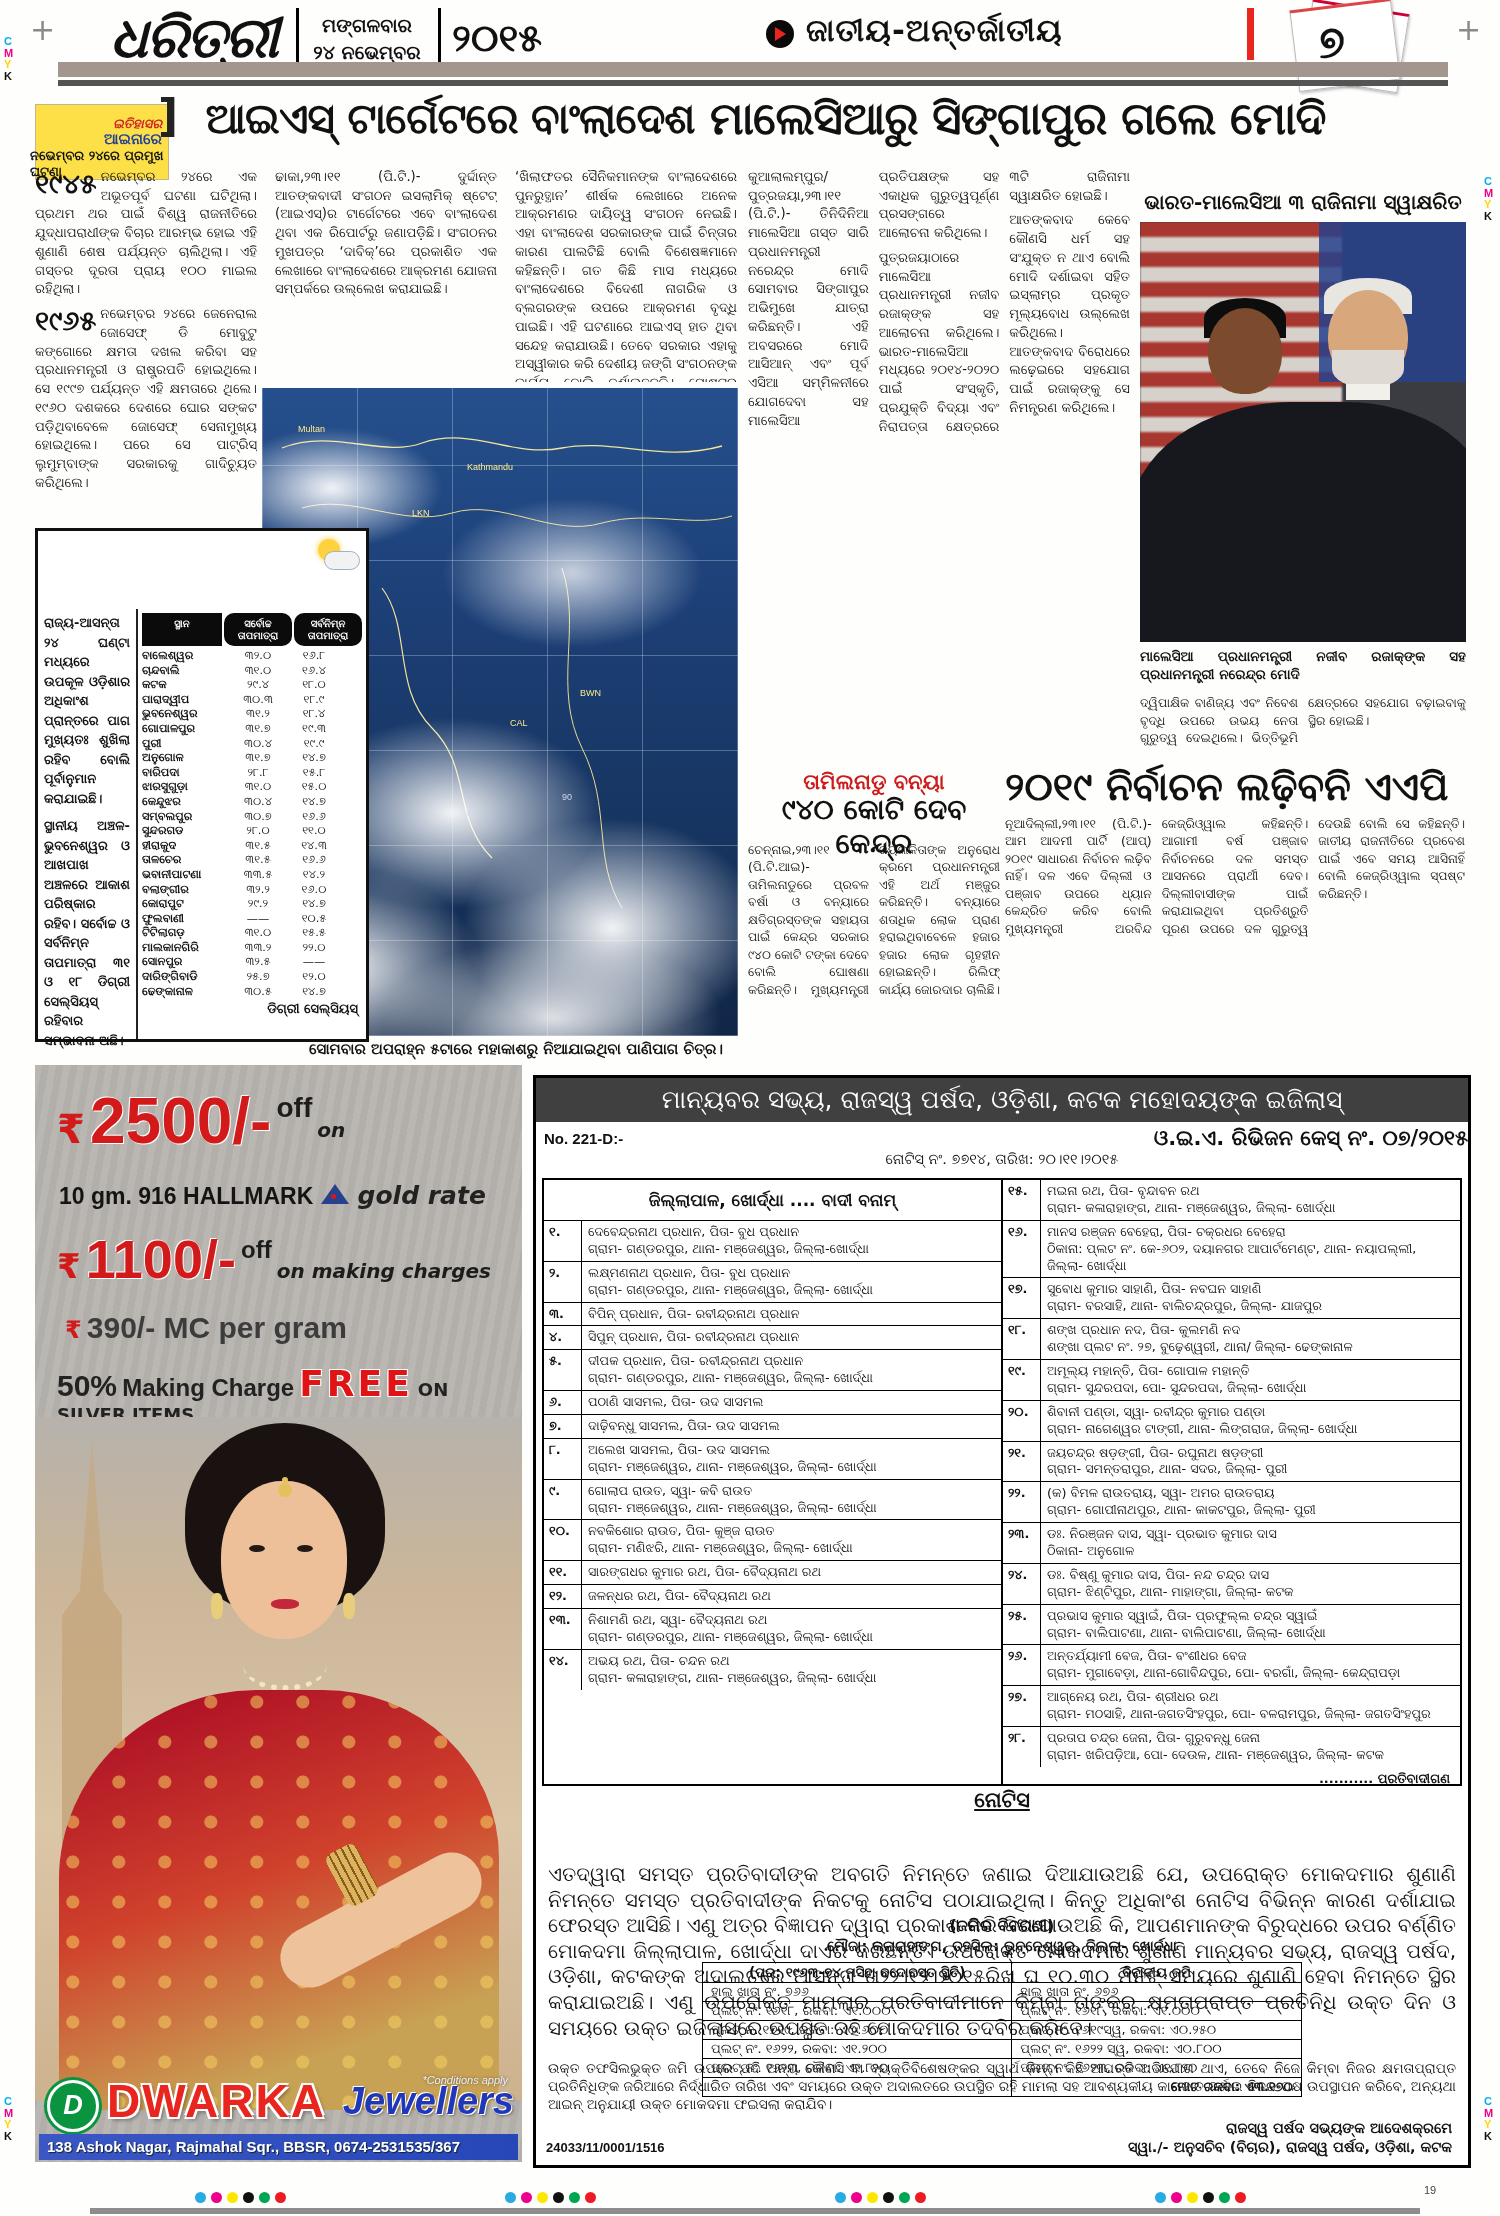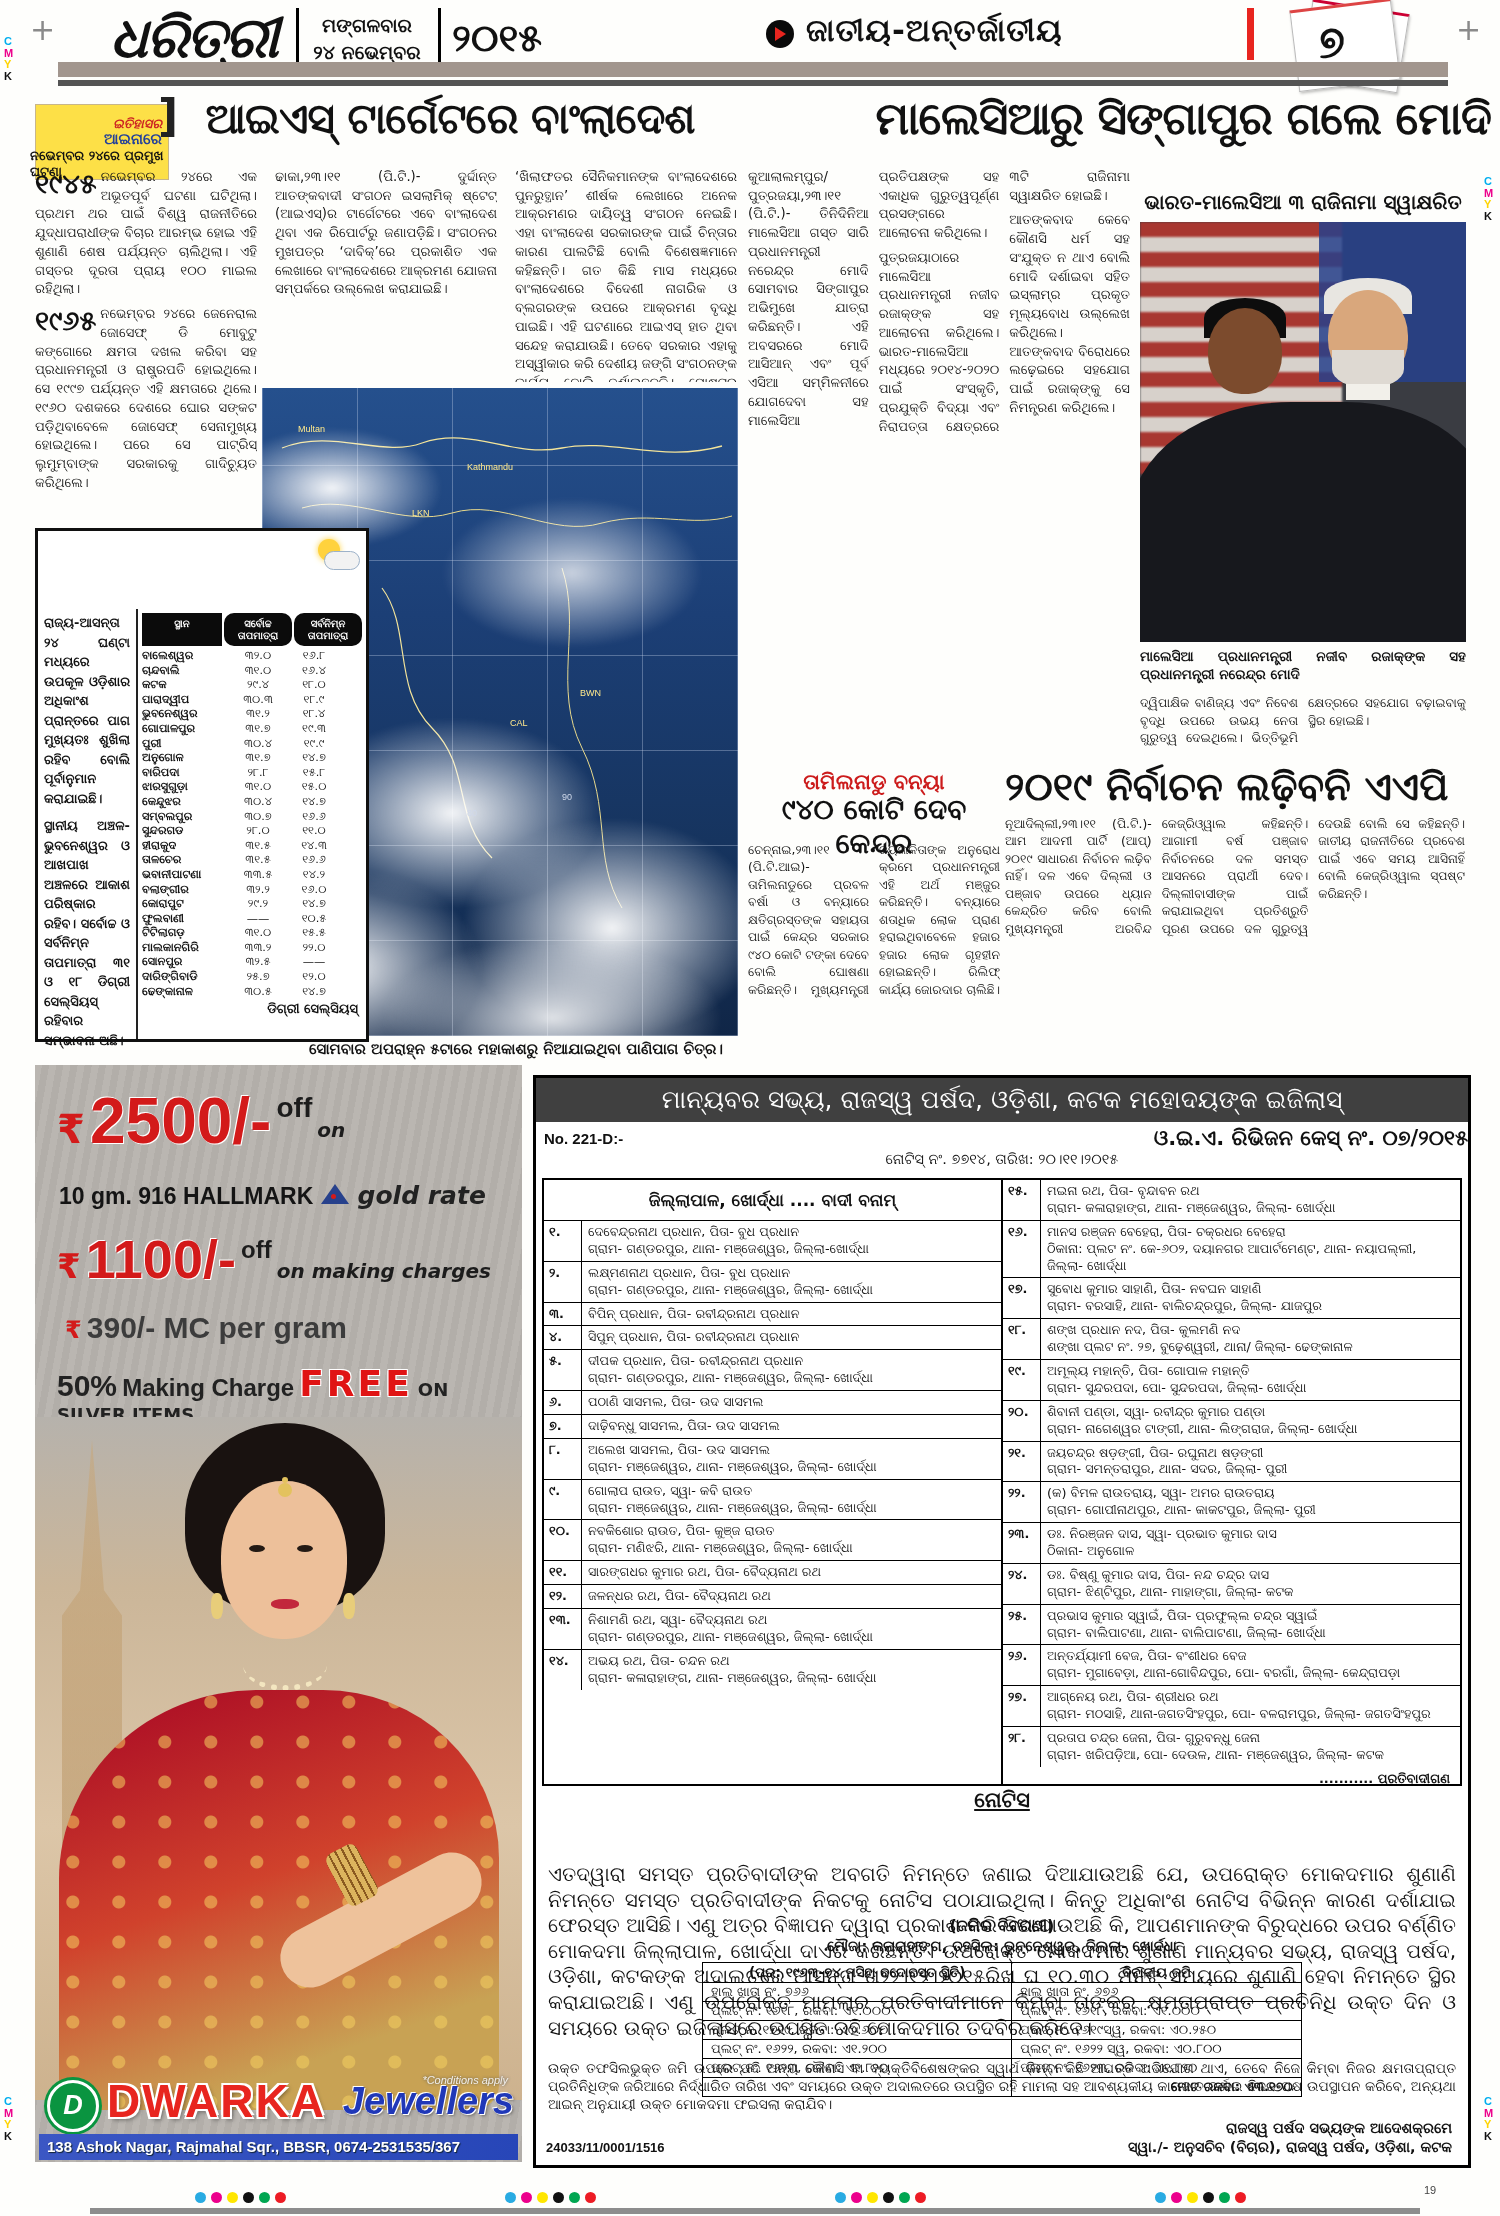--- a/index.html
+++ b/index.html
@@ -29,21 +29,21 @@
   .graybar2{left:58px;top:80px;width:1390px;height:6px;background:#545454;}
   
   .histbox{left:35px;top:104px;width:120px;height:50px;background:#fde047;border:1px solid #c8b68a;
     padding:12px 6px;line-height:1.1;}
   .histbox .r{color:#c22;font-size:13px;font-style:italic;text-align:right;font-weight:bold;}
   .histbox .bl{color:#23409a;font-size:15px;font-weight:bold;text-align:right;}
   .histbracket{left:158px;top:90px;font-size:44px;font-weight:bold;color:#222;}
   .histsub{left:30px;top:148px;width:140px;font-size:13px;font-weight:bold;line-height:1.2;}
   
   .h1a{left:162px;top:94px;width:576px;font-size:42px;font-weight:bold;letter-spacing:-1px;text-align:center;}
-  .h1b{left:769px;top:92px;width:722px;font-size:45px;font-weight:bold;letter-spacing:-1px;text-align:right;}
+  .h1b{left:710px;top:92px;width:722px;font-size:45px;font-weight:bold;letter-spacing:-1px;text-align:left;}
   .subhead{left:1140px;top:190px;width:326px;font-size:20px;font-weight:bold;text-align:center;}
   
   .coltxt{font-size:13.2px;line-height:1.42;text-align:justify;overflow:hidden;}
   .dropcap{float:left;font-size:27px;font-weight:bold;line-height:1;margin:2px 4px 0 0;}
   .cols3{column-count:3;column-gap:10px;}
   .cols2{column-count:2;column-gap:10px;}
   
   .photo{left:1140px;top:222px;width:326px;height:420px;overflow:hidden;background:#3a3c42;}
   .ph-flag{position:absolute;left:0;top:0;width:62%;height:60%;
     background:repeating-linear-gradient(180deg,#b5372f 0 15px,#e8e2da 15px 30px);filter:blur(1px);opacity:.9;}

